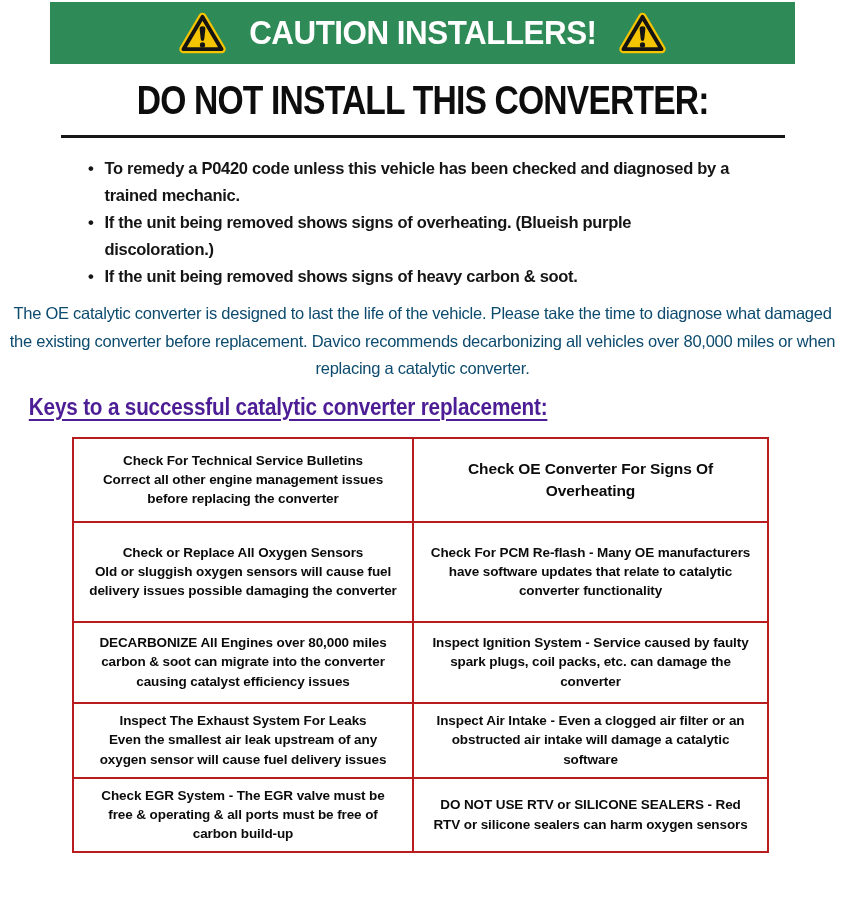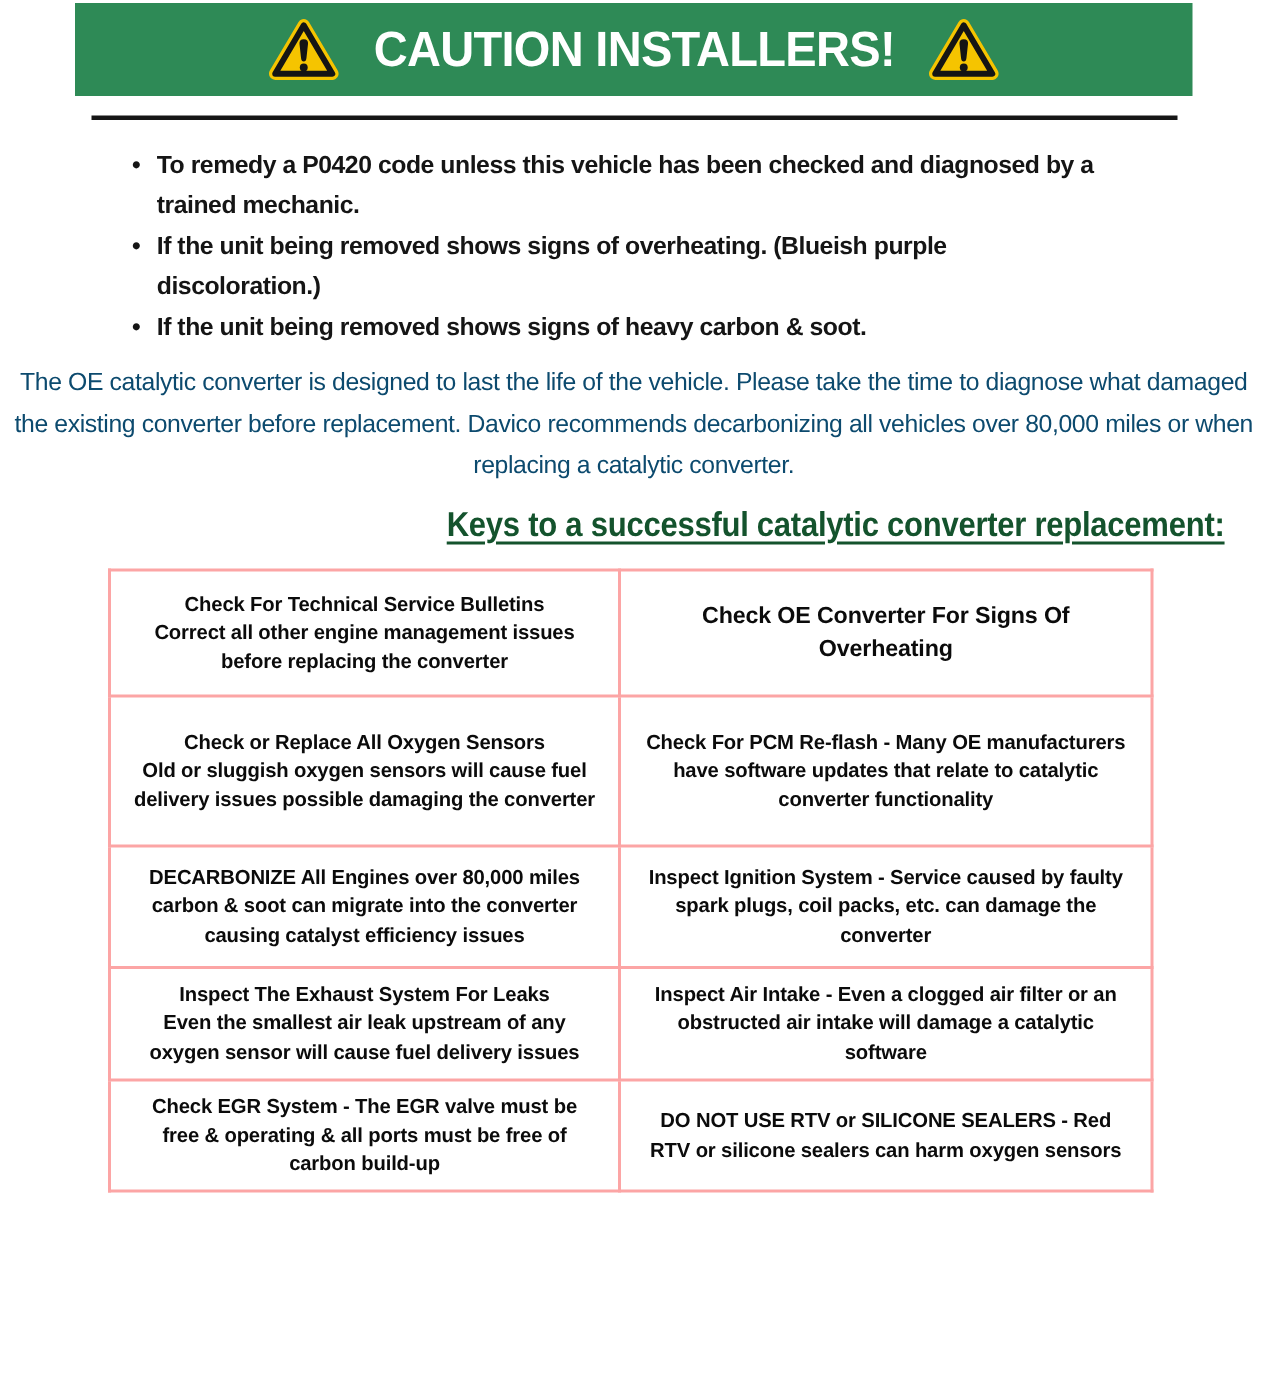--- a/index.html
+++ b/index.html
@@ -71,44 +71,44 @@
     text-align:center;
     font-size:16.5px;
     font-weight:400;
     letter-spacing:-0.25px;
     line-height:27.5px;
     color:#0c4a6e;
   }
   
   .keys-heading{
     margin-top:9px;
-    text-align:right;
+    text-align:left;
     font-size:23px;
     font-weight:800;
-    color:#14532d;
+    color:#4c1d95;
     line-height:30px;
   }
   .keys-heading .squeeze{
     display:inline-block;
     transform:scaleX(0.9);
     letter-spacing:-0.2px;
     white-space:nowrap;
     text-decoration:underline;
     text-decoration-thickness:2px;
     text-underline-offset:4px;
   }
   
   table.keys-table{
     margin:15px 0 0 72px;
     width:695px;
     border-collapse:collapse;
     table-layout:fixed;
   }
   .keys-table td{
-    border:2px solid #fca5a5;
+    border:2px solid #b91c1c;
     text-align:center;
     vertical-align:middle;
     padding:4px 14px;
     font-size:13.5px;
     font-weight:700;
     line-height:1.42;
     letter-spacing:-0.1px;
     color:#0b0b0b;
     white-space:pre-line;
   }
@@ -130,20 +130,23 @@
     </svg>
     <span class="banner-label">CAUTION INSTALLERS!</span>
     <svg class="tri" viewBox="0 0 100 88" width="49" height="43">
       <path d="M50 10 L89 76 L11 76 Z" fill="none" stroke="#f5c400" stroke-width="17" stroke-linejoin="round"></path>
       <path d="M50 10 L89 76 L11 76 Z" fill="#f5c400" stroke="#141414" stroke-width="8" stroke-linejoin="round"></path>
       <path d="M50 29 q6.5 0 5.8 6.5 l-2.1 19 q-0.5 4.8 -3.7 4.8 q-3.2 0 -3.7 -4.8 l-2.1 -19 q-0.7 -6.5 5.8 -6.5 Z" fill="#141414"></path>
       <circle cx="50" cy="67.5" r="5.4" fill="#141414"></circle>
     </svg>
   </div>
 
+  <div class="main-heading">
+    <span class="squeeze">DO NOT INSTALL THIS CONVERTER:</span>
+  </div>
 
   <hr class="rule">
 
   <div class="warning-list">
     <div class="bullet-item">
       <span class="bullet-dot">•</span>
       <span class="bullet-text">To remedy a P0420 code unless this vehicle has been checked and diagnosed by a trained mechanic.</span>
     </div>
     <div class="bullet-item">
       <span class="bullet-dot">•</span>

